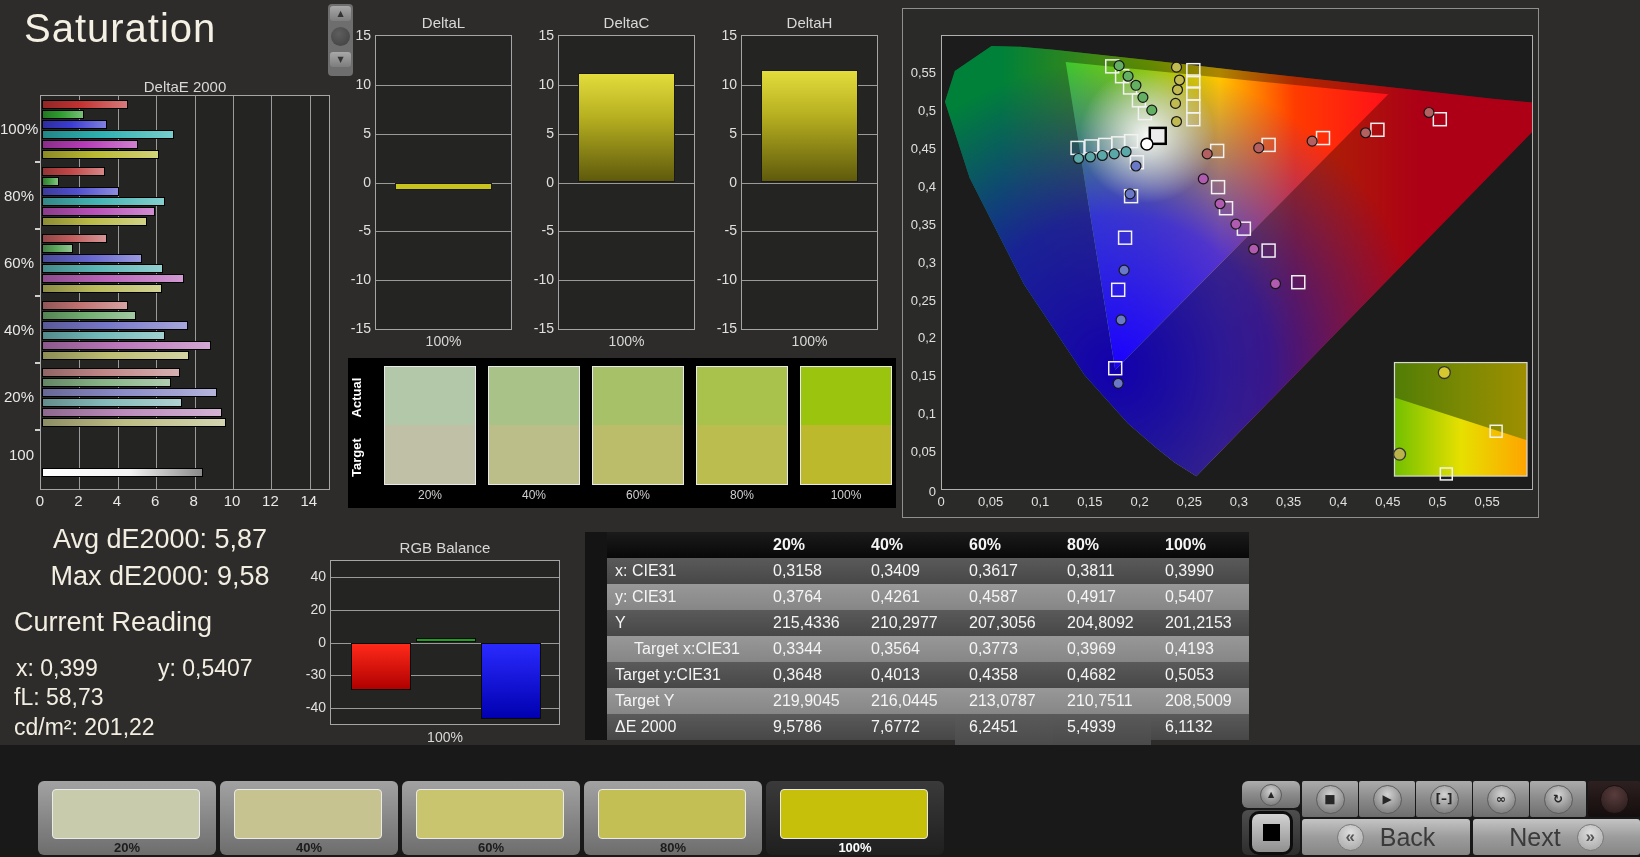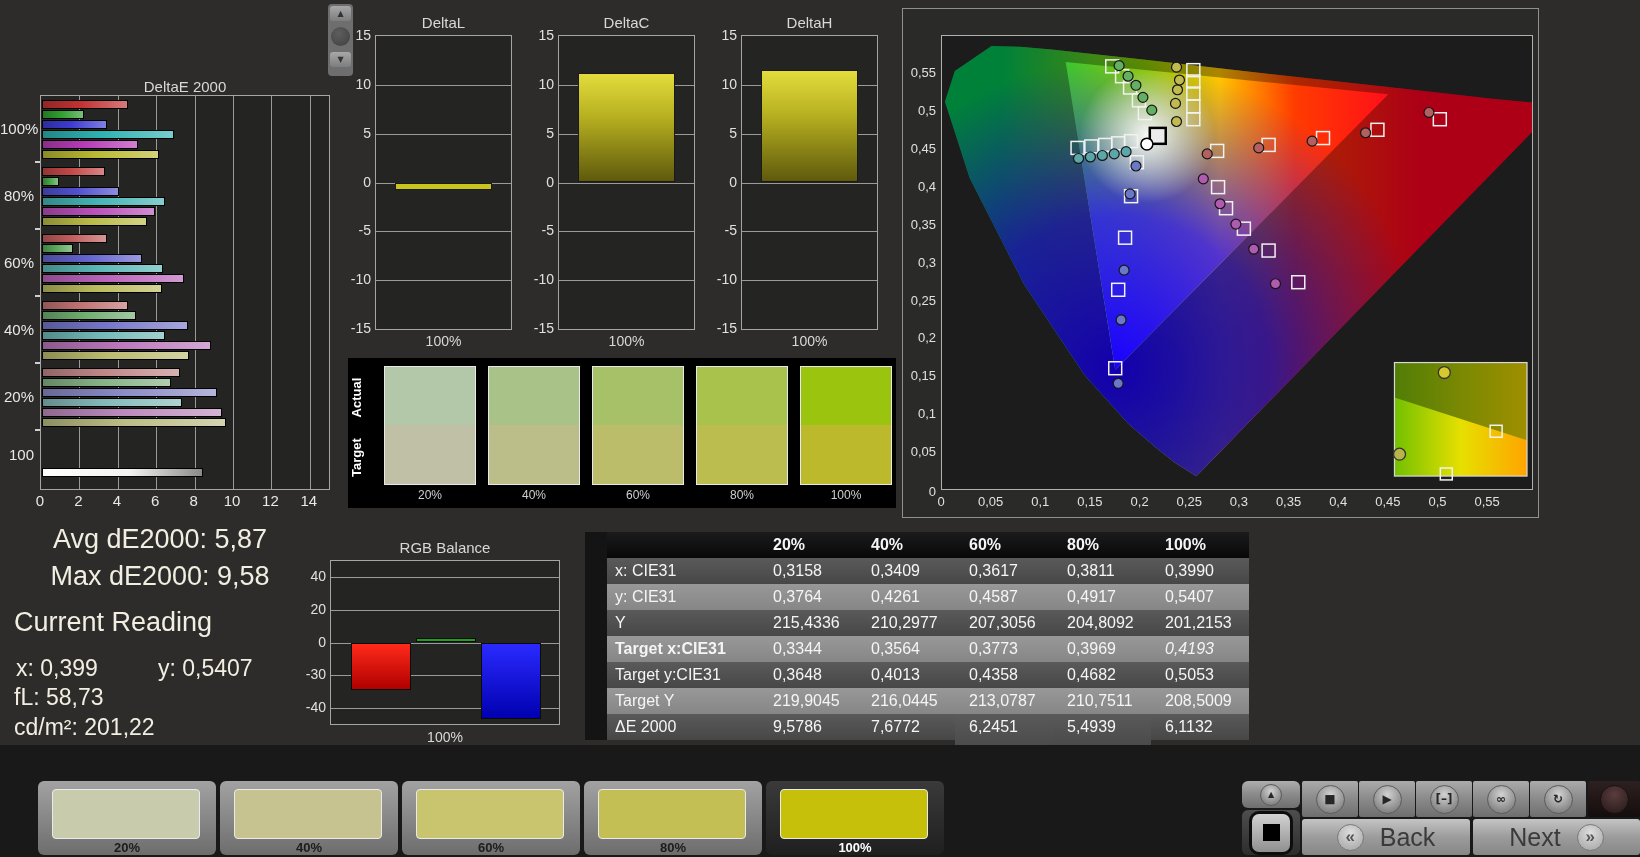--- a/index.html
+++ b/index.html
@@ -56,20 +56,21 @@
            border-radius:3px;display:flex;align-items:center;justify-content:center;gap:16px;color:#3a3a3a;font-size:25px;}
   #back-btn{left:1302px;width:168px;} #next-btn{left:1473px;width:167px;}
   .nav-circle{width:25px;height:25px;border-radius:50%;background:radial-gradient(circle at 50% 32%,#dedede,#a2a2a2);
               border:1px solid #7a7a7a;color:#555;font-size:17px;font-weight:bold;display:flex;align-items:center;justify-content:center;}
 </style>
 </head>
 <body>
 
 <div id="app">
 
+  <div id="title">Saturation</div>
 
   <div id="mini-scroll">
     <div class="ms-btn"><span>▲</span></div>
     <div class="ms-thumb"></div>
     <div class="ms-btn"><span>▼</span></div>
   </div>
 
   <div class="chart-title" id="de-title">DeltaE 2000</div>
   <div class="plot" id="de-plot">
       <div style="position: absolute; left: 38.4px; top: 0px; width: 1px; height: 393px; background: rgb(154, 154, 154);"></div>
@@ -338,26 +339,26 @@
         <div style="width: 22px; height: 26px; line-height: 26px; box-sizing: border-box; font-size: 16px; color: rgb(245, 245, 245); overflow: hidden; white-space: nowrap; padding-left: 0px; background: rgb(20, 20, 20); font-weight: normal;"></div>
         <div style="width: 152px; height: 26px; line-height: 26px; box-sizing: border-box; font-size: 16px; color: rgb(245, 245, 245); overflow: hidden; white-space: nowrap; padding-left: 8px; background: linear-gradient(rgb(90, 90, 90), rgb(71, 71, 71)); font-weight: normal;">Y</div>
         <div style="width: 98px; height: 26px; line-height: 26px; box-sizing: border-box; font-size: 16px; color: rgb(245, 245, 245); overflow: hidden; white-space: nowrap; padding-left: 14px; background: linear-gradient(rgb(90, 90, 90), rgb(71, 71, 71)); font-weight: normal;">215,4336</div>
         <div style="width: 98px; height: 26px; line-height: 26px; box-sizing: border-box; font-size: 16px; color: rgb(245, 245, 245); overflow: hidden; white-space: nowrap; padding-left: 14px; background: linear-gradient(rgb(90, 90, 90), rgb(71, 71, 71)); font-weight: normal;">210,2977</div>
         <div style="width: 98px; height: 26px; line-height: 26px; box-sizing: border-box; font-size: 16px; color: rgb(245, 245, 245); overflow: hidden; white-space: nowrap; padding-left: 14px; background: linear-gradient(rgb(90, 90, 90), rgb(71, 71, 71)); font-weight: normal;">207,3056</div>
         <div style="width: 98px; height: 26px; line-height: 26px; box-sizing: border-box; font-size: 16px; color: rgb(245, 245, 245); overflow: hidden; white-space: nowrap; padding-left: 14px; background: linear-gradient(rgb(90, 90, 90), rgb(71, 71, 71)); font-weight: normal;">204,8092</div>
         <div style="width: 98px; height: 26px; line-height: 26px; box-sizing: border-box; font-size: 16px; color: rgb(245, 245, 245); overflow: hidden; white-space: nowrap; padding-left: 14px; background: linear-gradient(rgb(90, 90, 90), rgb(71, 71, 71)); font-weight: normal;">201,2153</div>
       </div>
       <div style="position: absolute; left: 0px; top: 104px; height: 26px; display: flex;">
         <div style="width: 22px; height: 26px; line-height: 26px; box-sizing: border-box; font-size: 16px; color: rgb(245, 245, 245); overflow: hidden; white-space: nowrap; padding-left: 0px; background: rgb(20, 20, 20); font-weight: normal;"></div>
-        <div style="width: 152px; height: 26px; line-height: 26px; box-sizing: border-box; font-size: 16px; color: rgb(245, 245, 245); overflow: hidden; white-space: nowrap; padding-left: 8px; background: linear-gradient(rgb(152, 152, 152), rgb(134, 134, 134)); font-weight: bold;">Target x:CIE31</div>
+        <div style="width: 152px; height: 26px; line-height: 26px; box-sizing: border-box; font-size: 16px; color: rgb(245, 245, 245); overflow: hidden; white-space: nowrap; padding-left: 8px; background: linear-gradient(rgb(152, 152, 152), rgb(134, 134, 134)); font-weight: normal; text-align: center;">Target x:CIE31</div>
         <div style="width: 98px; height: 26px; line-height: 26px; box-sizing: border-box; font-size: 16px; color: rgb(245, 245, 245); overflow: hidden; white-space: nowrap; padding-left: 14px; background: linear-gradient(rgb(152, 152, 152), rgb(134, 134, 134)); font-weight: normal;">0,3344</div>
         <div style="width: 98px; height: 26px; line-height: 26px; box-sizing: border-box; font-size: 16px; color: rgb(245, 245, 245); overflow: hidden; white-space: nowrap; padding-left: 14px; background: linear-gradient(rgb(152, 152, 152), rgb(134, 134, 134)); font-weight: normal;">0,3564</div>
         <div style="width: 98px; height: 26px; line-height: 26px; box-sizing: border-box; font-size: 16px; color: rgb(245, 245, 245); overflow: hidden; white-space: nowrap; padding-left: 14px; background: linear-gradient(rgb(152, 152, 152), rgb(134, 134, 134)); font-weight: normal;">0,3773</div>
         <div style="width: 98px; height: 26px; line-height: 26px; box-sizing: border-box; font-size: 16px; color: rgb(245, 245, 245); overflow: hidden; white-space: nowrap; padding-left: 14px; background: linear-gradient(rgb(152, 152, 152), rgb(134, 134, 134)); font-weight: normal;">0,3969</div>
-        <div style="width: 98px; height: 26px; line-height: 26px; box-sizing: border-box; font-size: 16px; color: rgb(245, 245, 245); overflow: hidden; white-space: nowrap; padding-left: 14px; background: linear-gradient(rgb(152, 152, 152), rgb(134, 134, 134)); font-weight: normal; font-style: italic;">0,4193</div>
+        <div style="width: 98px; height: 26px; line-height: 26px; box-sizing: border-box; font-size: 16px; color: rgb(245, 245, 245); overflow: hidden; white-space: nowrap; padding-left: 14px; background: linear-gradient(rgb(152, 152, 152), rgb(134, 134, 134)); font-weight: normal;">0,4193</div>
       </div>
       <div style="position: absolute; left: 0px; top: 130px; height: 20px; display: flex;">
         <div style="width: 22px; height: 26px; line-height: 26px; box-sizing: border-box; font-size: 16px; color: rgb(245, 245, 245); overflow: hidden; white-space: nowrap; padding-left: 0px; background: rgb(20, 20, 20); font-weight: normal;"></div>
         <div style="width: 152px; height: 26px; line-height: 26px; box-sizing: border-box; font-size: 16px; color: rgb(245, 245, 245); overflow: hidden; white-space: nowrap; padding-left: 8px; background: linear-gradient(rgb(90, 90, 90), rgb(71, 71, 71)); font-weight: normal;">Target y:CIE31</div>
         <div style="width: 98px; height: 26px; line-height: 26px; box-sizing: border-box; font-size: 16px; color: rgb(245, 245, 245); overflow: hidden; white-space: nowrap; padding-left: 14px; background: linear-gradient(rgb(90, 90, 90), rgb(71, 71, 71)); font-weight: normal;">0,3648</div>
         <div style="width: 98px; height: 26px; line-height: 26px; box-sizing: border-box; font-size: 16px; color: rgb(245, 245, 245); overflow: hidden; white-space: nowrap; padding-left: 14px; background: linear-gradient(rgb(90, 90, 90), rgb(71, 71, 71)); font-weight: normal;">0,4013</div>
         <div style="width: 98px; height: 26px; line-height: 26px; box-sizing: border-box; font-size: 16px; color: rgb(245, 245, 245); overflow: hidden; white-space: nowrap; padding-left: 14px; background: linear-gradient(rgb(90, 90, 90), rgb(71, 71, 71)); font-weight: normal;">0,4358</div>
         <div style="width: 98px; height: 26px; line-height: 26px; box-sizing: border-box; font-size: 16px; color: rgb(245, 245, 245); overflow: hidden; white-space: nowrap; padding-left: 14px; background: linear-gradient(rgb(90, 90, 90), rgb(71, 71, 71)); font-weight: normal;">0,4682</div>
         <div style="width: 98px; height: 26px; line-height: 26px; box-sizing: border-box; font-size: 16px; color: rgb(245, 245, 245); overflow: hidden; white-space: nowrap; padding-left: 14px; background: linear-gradient(rgb(90, 90, 90), rgb(71, 71, 71)); font-weight: normal;">0,5053</div>
       </div>

